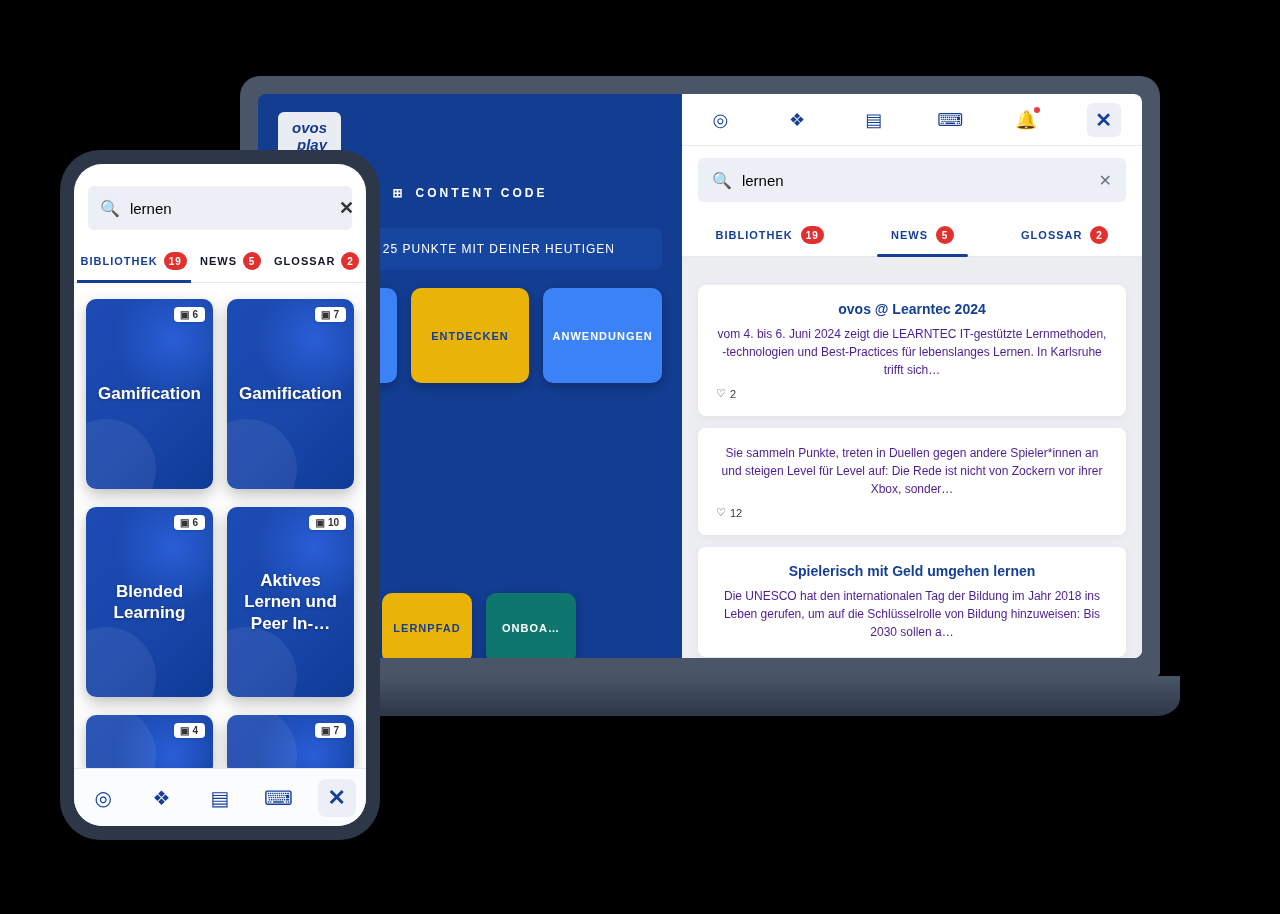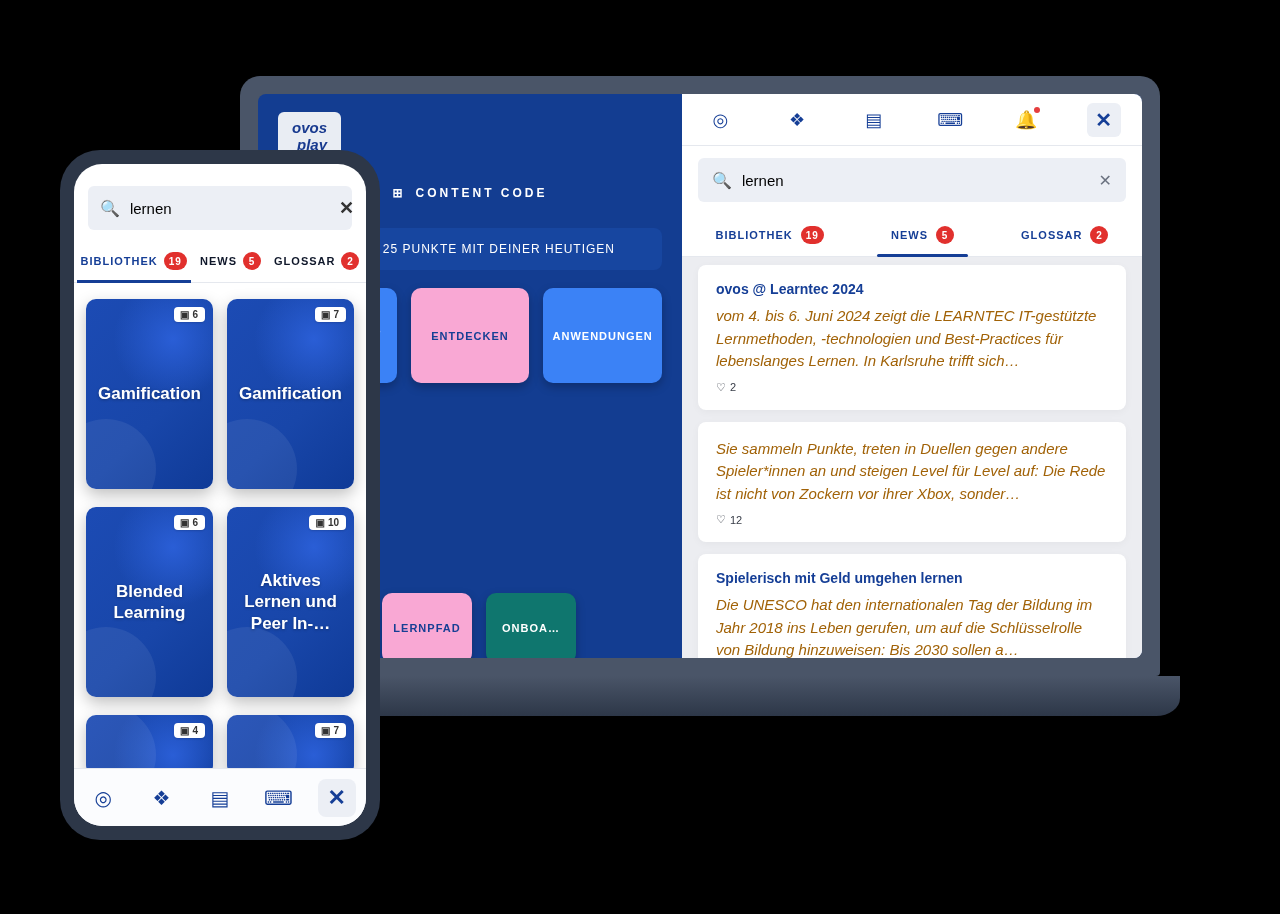--- a/index.html
+++ b/index.html
@@ -90,21 +90,21 @@
     width: 140px; height: 95px;
     background: #3b82f6;
     border-radius: 10px;
     color:#fff;
     font-size:11px; font-weight:700; letter-spacing:1px;
     display:flex; align-items:center; justify-content:center;
     position:relative;
     overflow:hidden;
     box-shadow: 0 4px 10px rgba(0,0,0,.25);
   }
-  .lt-cat.light { background:#f9a8d4; color:#163f94;justify-content:center;}
+  .lt-cat.light { background:#eab308; color:#163f94;justify-content:center;}
   .lt-cats2 { margin-top: 210px; display:flex; gap:14px;}
 
   
   .lp-panel {
     width: 460px;
     flex: 0 0 460px;
     background: #fff;
     display:flex; flex-direction:column;
   }
   .lp-topbar {
@@ -136,27 +136,27 @@
     color:#153e96; font-size:11px; font-weight:700; letter-spacing:1px;
     padding: 14px 8px 12px; display:flex; align-items:center; gap:8px;
     position:relative;
   }
   .lp-tab.active::after { content:""; position:absolute; left:-6px; right:-6px; bottom:-1px; height:3px; background:#153e96; border-radius:2px;}
   .badge {
     display:inline-flex; align-items:center; justify-content:center;
     min-width:18px; height:18px; padding:0 5px;
     border-radius:9px; background:#e1302d; color:#fff; font-size:10px; font-weight:700;
   }
-  .lp-list { flex:1; overflow:hidden; background:#ecedf1; padding: 8px 16px; display:flex; flex-direction:column; gap:12px;}
+  .lp-list { flex:1; overflow:hidden; background:#ecedf1; padding: 28px 16px; display:flex; flex-direction:column; gap:12px;text-align:center;}
   .lp-card {
     background:#fff; border-radius:8px; padding:16px 18px;
     box-shadow: 0 2px 8px rgba(0,0,0,.04);
   }
   .lp-card h4 { color:#153e96; font-size:14px; font-weight:700; margin-bottom:8px;}
-  .lp-card p { color:#a16207; font-size:15px; line-height:1.5;font-style:italic; }
+  .lp-card p { color:#4c1d95; font-size:12px; line-height:1.5; }
   .lp-likes { margin-top:8px; color:#373c47; font-size:11px; display:flex; align-items:center; gap:4px;}
 
   
   .phone {
     position: absolute;
     left: 60px;
     top: 150px;
     width: 320px;
     height: 690px;
     background: #2d3748;

